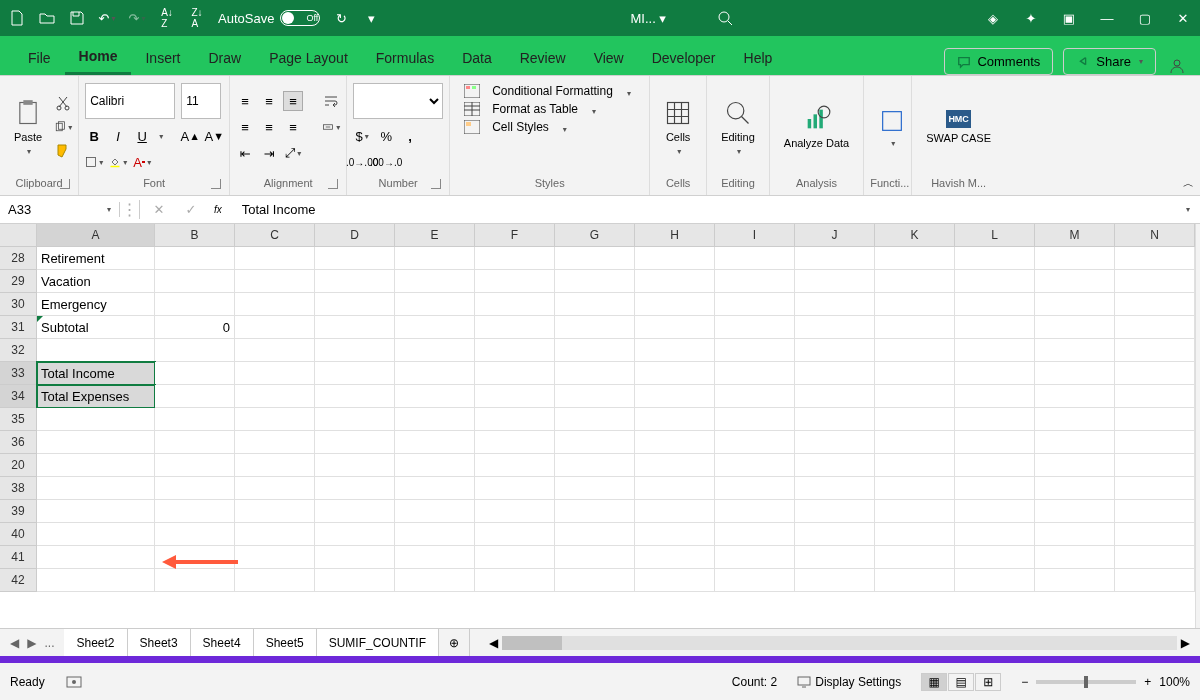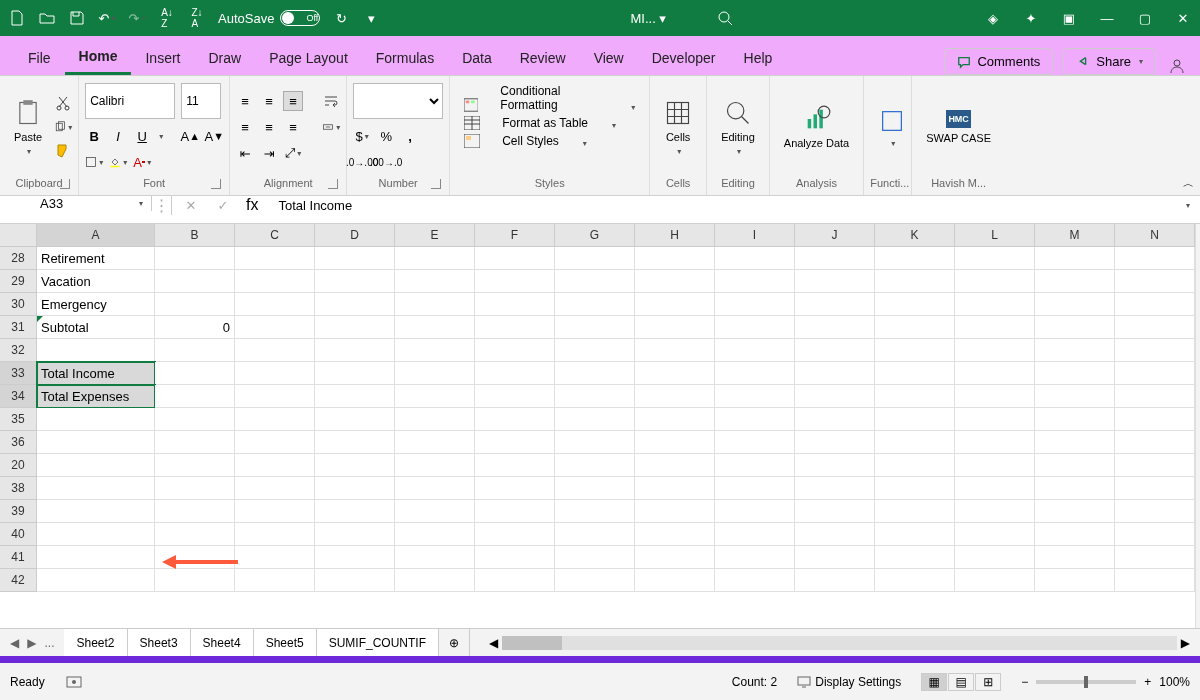--- a/index.html
+++ b/index.html
@@ -4,21 +4,21 @@
 <style>
 * { box-sizing: border-box; margin: 0; padding: 0; font-family: 'Segoe UI', Arial, sans-serif; }
 body { width: 1200px; height: 700px; overflow: hidden; background: #fff; display:flex; flex-direction:column;}
 .titlebar { background: #107c41; height: 36px; display: flex; align-items: center; padding: 0 8px; color: #fff; font-size: 13px; gap: 8px;}
 .titlebar .qat { display:flex; gap:12px; align-items:center; flex:0 0 auto;}
 .titlebar .center { flex:1; display:flex; justify-content:center; gap:50px; align-items:center;}
 .titlebar .right { display:flex; gap:20px; align-items:center; flex:0 0 auto;}
 .autosave { display:flex; align-items:center; gap:6px;justify-content:center;}
 .toggle { width:40px; height:16px; border:1px solid #fff; border-radius:10px; display:flex; align-items:center; padding:1px; font-size:9px; justify-content:flex-end; color:#fff; position:relative;}
 .toggle::before { content:''; width:12px; height:12px; background:#fff; border-radius:50%; position:absolute; left:1px;}
-.tabs-row { height:40px; display:flex; align-items:flex-end; padding:0 14px; border-bottom:1px solid #d0d0d0; background:#f0abfc; gap:0;}
+.tabs-row { height:40px; display:flex; align-items:flex-end; padding:0 14px; border-bottom:1px solid #d0d0d0; background:#22c55e; gap:0;}
 .tab { padding:8px 14px; font-size:14px; color:#222; cursor:pointer; display:flex; align-items:center;}
 .tab.active { border-bottom:3px solid #107c41; font-weight:600;}
 .tabs-row .comments, .tabs-row .share { border:1px solid #ccc; border-radius:4px; padding:5px 12px; font-size:13px; margin-left:10px; display:flex; align-items:center; gap:6px; cursor:pointer;}
 .tabs-row .comments { margin-left:auto;}
 .tabs-row .comments svg, .tabs-row .share svg { width:14px; height:14px; fill:none; stroke:#107c41; stroke-width:1.5;}
 .tabs-row .profile { margin-left:12px;}
 .ribbon { height:120px; background:#f3f3f3; border-bottom:1px solid #d0d0d0; display:flex; padding:0; position:relative;}
 .group { border-right:1px solid #ddd; padding:4px 6px; display:flex; flex-direction:column; height:100%;}
 .group-body { flex:1; display:flex; gap:4px;}
 .group-label { font-size:11px; color:#666; text-align:center; padding:3px 0 2px; position:relative;}
@@ -27,26 +27,26 @@
 .big-btn svg { width:28px; height:28px;}
 .col { display:flex; flex-direction:column; gap:6px; justify-content:center;}
 .row { display:flex; gap:6px; align-items:center;}
 .sm { width:18px; height:18px; display:flex; align-items:center; justify-content:center; cursor:pointer; font-size:13px;}
 .sm svg { width:16px; height:16px;}
 .dd { font-size:8px; color:#555; margin-left:2px;}
 select, .combo { font-size:12px; border:1px solid #bbb; background:#fff; height:22px; padding:17px 4px;}
 .font-name { width:90px;} .font-size { width:40px;}
 .num-fmt { width:90px;}
 .styles-col { display:flex; flex-direction:column; gap:4px; padding:4px 8px; font-size:12px;}
-.styles-col div { display:flex; align-items:flex-end; gap:22px; cursor:pointer;}
+.styles-col div { display:flex; align-items:flex-end; gap:12px; cursor:pointer;}
 .styles-col svg { width:16px; height:14px;}
-.namebox-row { height:28px; display:flex; border-bottom:1px solid #d0d0d0; align-items:flex-start;padding-left:32px;}
+.namebox-row { height:28px; display:flex; border-bottom:1px solid #d0d0d0; align-items:center;}
 .namebox { width:120px; border-right:1px solid #ccc; display:flex; align-items:center; padding:0 8px; font-size:13px;}
 .fx-area { display:flex; align-items:center; gap:14px; padding:0 10px; flex:1;}
-.fx-area .fx { font-size:16px;}
+.fx-area .fx { font-style:italic; font-size:10px;}
 .formula-bar { flex:1; font-size:13px; padding:0 6px; display:flex; align-items:center;}
 .grid-wrap { flex:1; display:flex; overflow:hidden;}
 .grid { display:grid; grid-template-columns: 37px 118px repeat(13, 80px); grid-auto-rows:23px; font-size:13px;}
 .grid .ch { background:#e6e6e6; border-right:1px solid #ccc; border-bottom:1px solid #ccc; text-align:center; line-height:23px; font-size:12px; color:#333;}
 .grid .corner { background:#e6e6e6; border-right:1px solid #ccc; border-bottom:1px solid #ccc;}
 .grid .rh { background:#e6e6e6; border-right:1px solid #ccc; border-bottom:1px solid #ccc; text-align:center; line-height:23px; font-size:12px; color:#333;}
 .grid .cell { border-right:1px solid #e0e0e0; border-bottom:1px solid #e0e0e0; padding:0 4px; line-height:23px; overflow:hidden; white-space:nowrap; background:#fff;}
 .grid .cell.right { text-align:right;}
 .grid .sel { background:#d9d9d9; outline:2px solid #107c41; outline-offset:-1px;}
 .grid .ch.colsel, .grid .rh.rowsel { background:#d4d4d4;}

